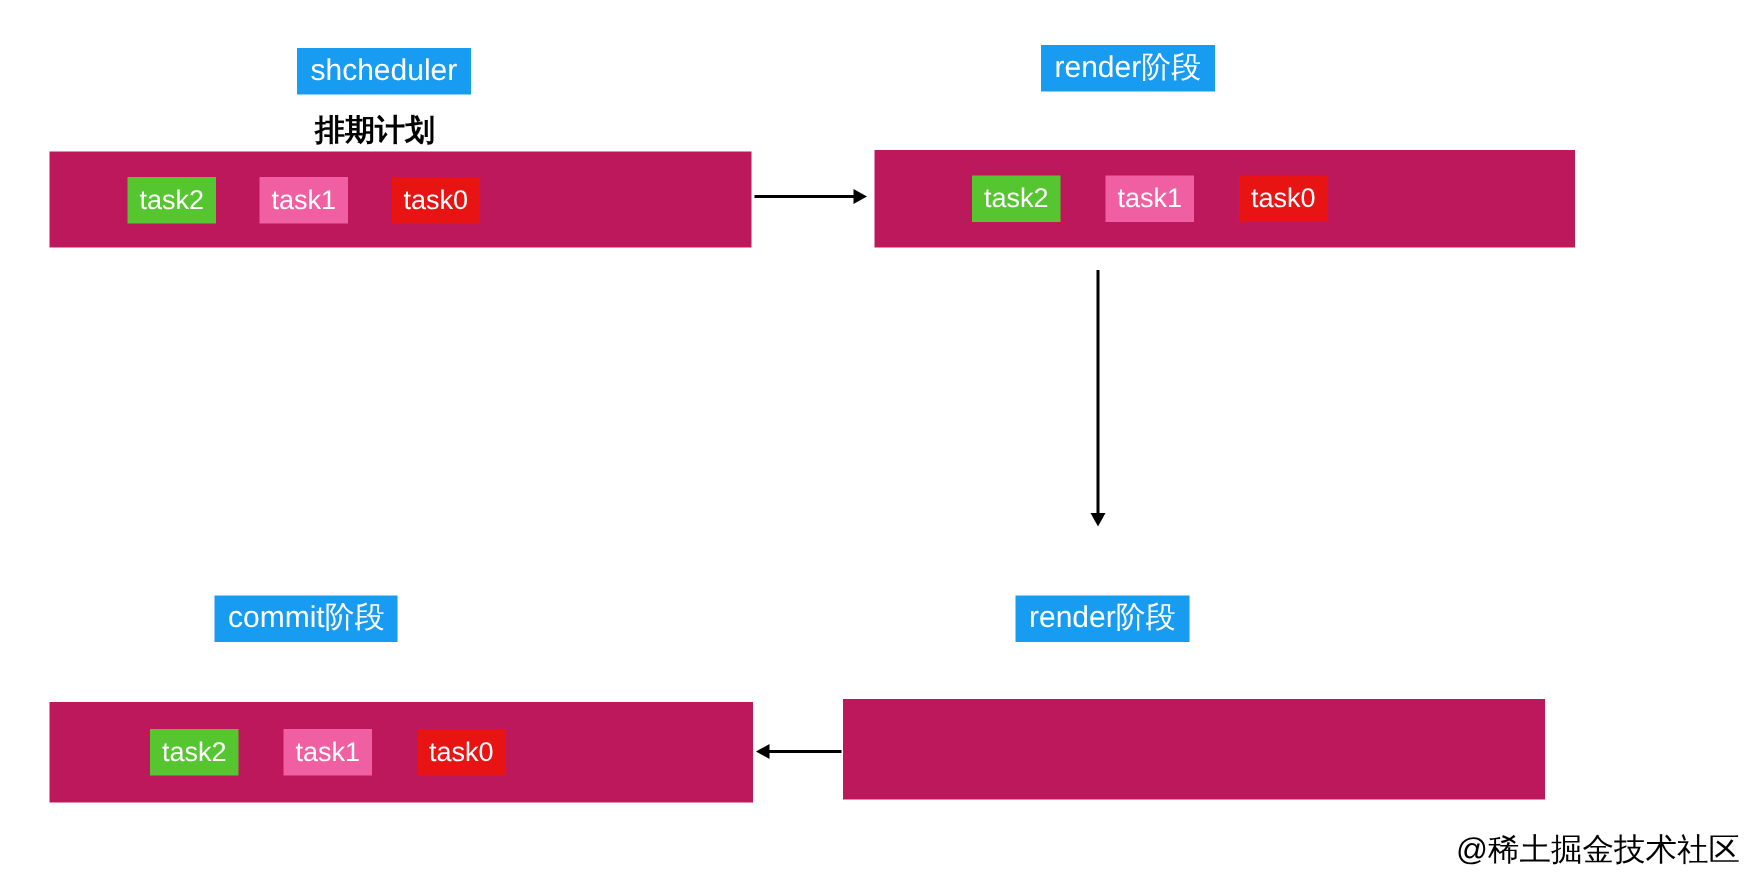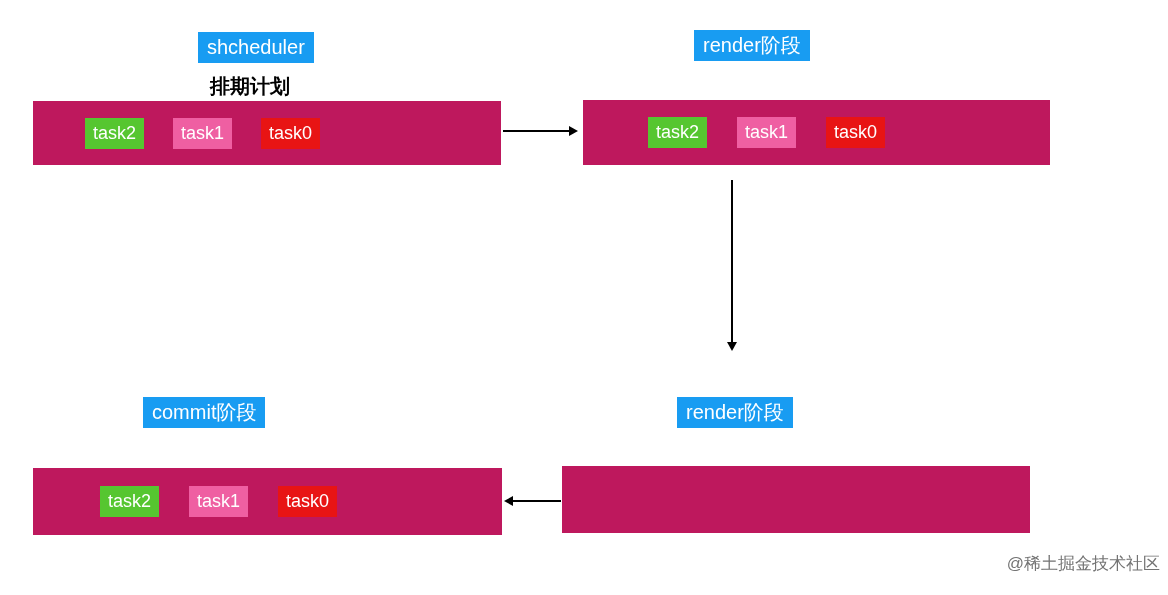--- a/index.html
+++ b/index.html
@@ -96,22 +96,22 @@
   .arrow-left { left: 504px; top: 496px; width: 57px; height: 10px; }
   .arrow-left .arrow-line { left: 7px; top: 4px; width: 50px; height: 2px; }
   .arrow-left .arrow-head { left: 0; top: 0;
     border-top: 5px solid transparent; border-bottom: 5px solid transparent;
     border-right: 9px solid #000000; }
 
   .watermark {
     position: absolute;
     right: 8px;
     top: 552px;
-    color: #737373;
-    font-size: 17px;
+    color: #000000;
+    font-size: 21px;
     white-space: nowrap;
   }
 </style>
 </head>
 <body>
 
 <div class="canvas">
 
   <div class="section sec-scheduler">
     <span class="stage-label">shcheduler</span>

